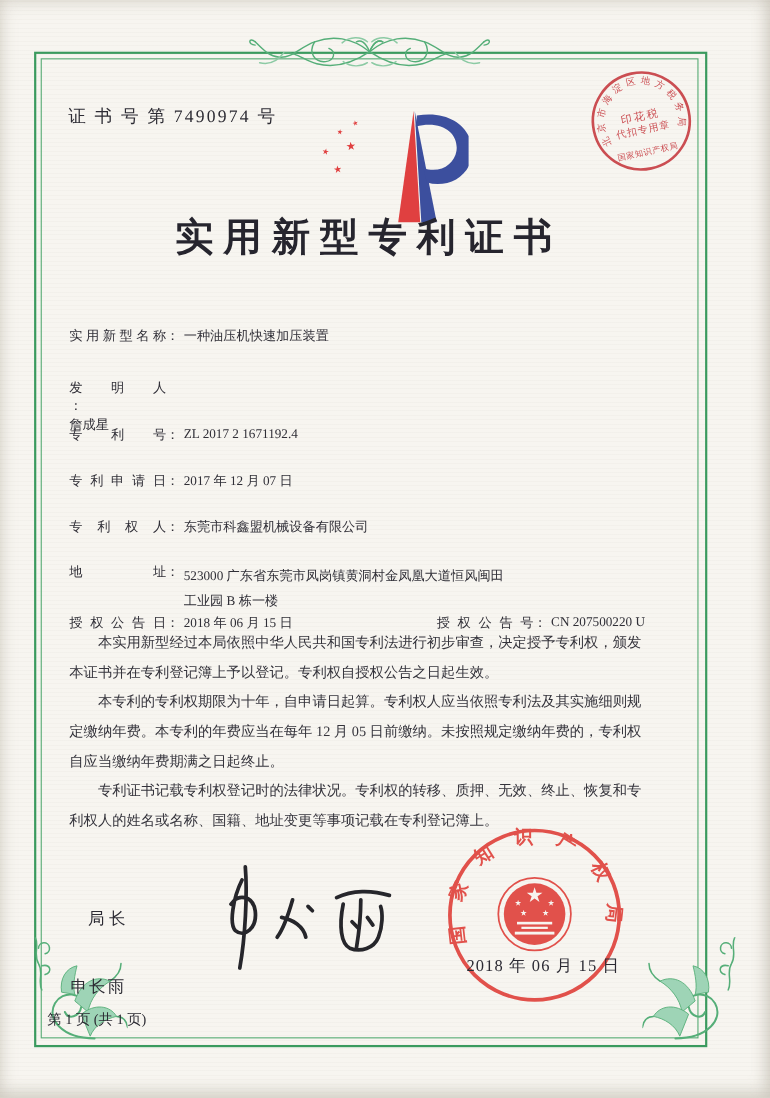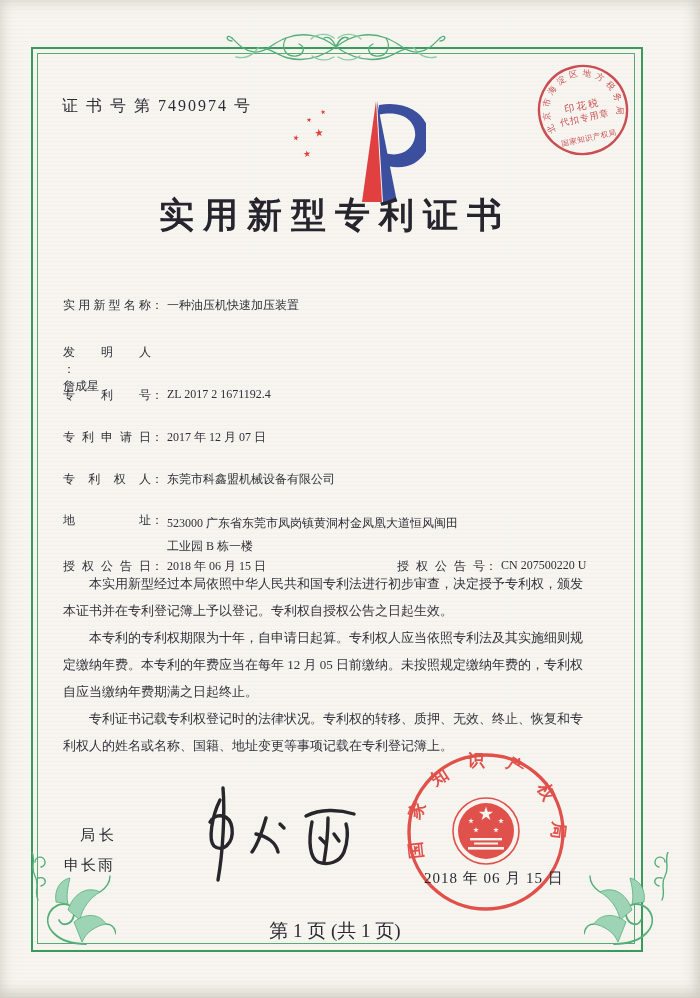--- a/index.html
+++ b/index.html
@@ -19,25 +19,25 @@
          letter-spacing:9px;color:#26252e;}
   .row{position:absolute;left:63px;display:flex;align-items:flex-start;font-size:12px;color:#302f37;}
   .fl{display:inline-block;width:88px;text-align:justify;text-align-last:justify;}
   .fl5{display:inline-block;width:88px;text-align:justify;text-align-last:justify;}
   .fc{display:inline-block;margin-right:4px;}
   .fv{display:inline-block;}
   .fv .vline{display:block;line-height:23px;}
   .paras{position:absolute;left:63px;top:570px;width:552px;font-size:13px;line-height:27px;color:#34333b;}
   .paras p{margin:0;text-indent:2em;white-space:pre-line;}
   .director-title{position:absolute;left:80px;top:826px;font-size:15px;letter-spacing:4px;color:#2c2b33;}
-  .director-name{position:absolute;left:64px;top:856px;font-size:15px;letter-spacing:2px;color:#2c2b33;}
+  .director-name{position:absolute;left:64px;top:888px;font-size:15px;letter-spacing:2px;color:#2c2b33;}
   .signature{position:absolute;left:168px;top:782px;}
   .seal{position:absolute;left:405px;top:751px;opacity:.93;}
   .seal-date{position:absolute;left:424px;top:869px;font-size:15px;letter-spacing:1px;color:#2b2a33;z-index:3;}
-  .footer{position:absolute;left:31px;top:918px;width:608px;text-align:center;font-size:19px;color:#2c2b33;}
+  .footer{position:absolute;left:43px;top:918px;width:608px;text-align:left;font-size:13px;color:#2c2b33;}
   svg text{font-family:"Liberation Serif","DejaVu Serif",serif;}
 </style>
 </head>
 <body>
 
 <div class="page">
 
   <div class="frame-outer"></div>
   <div class="frame-inner"></div>
 

